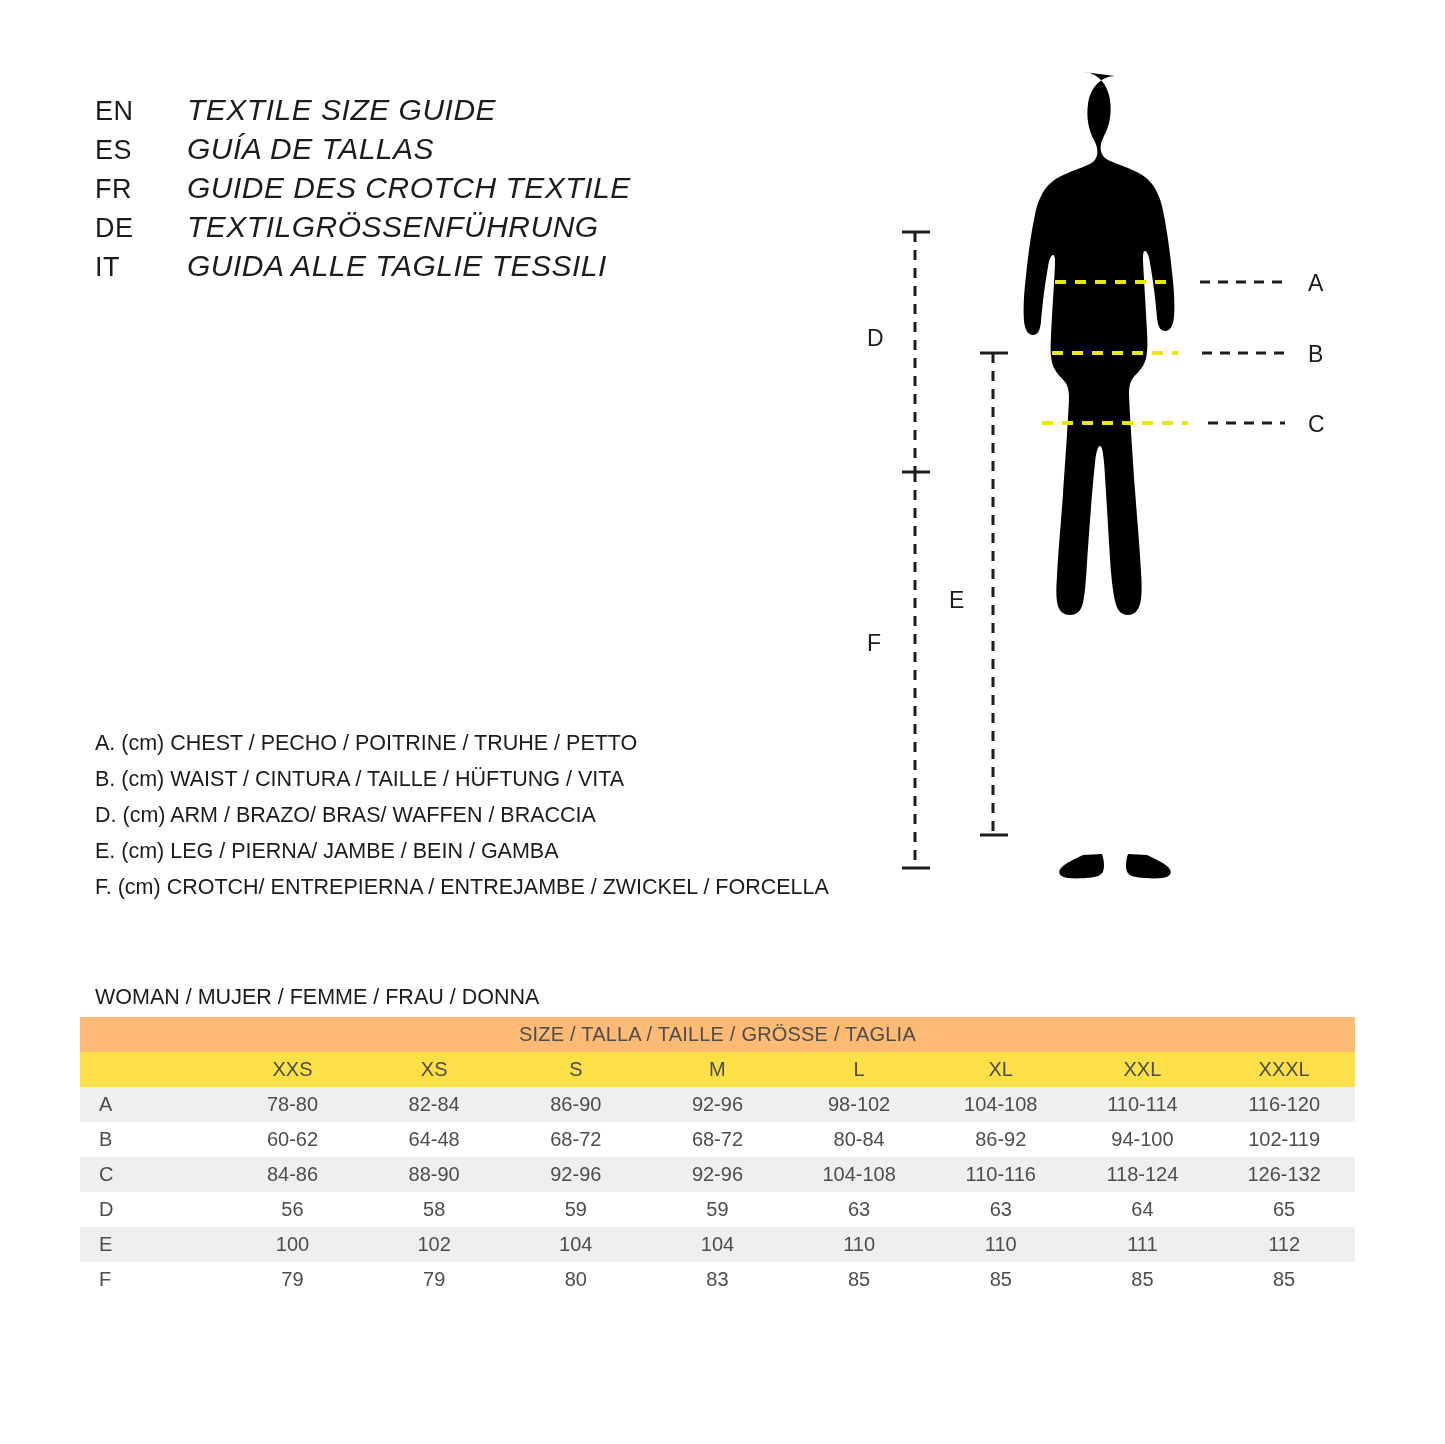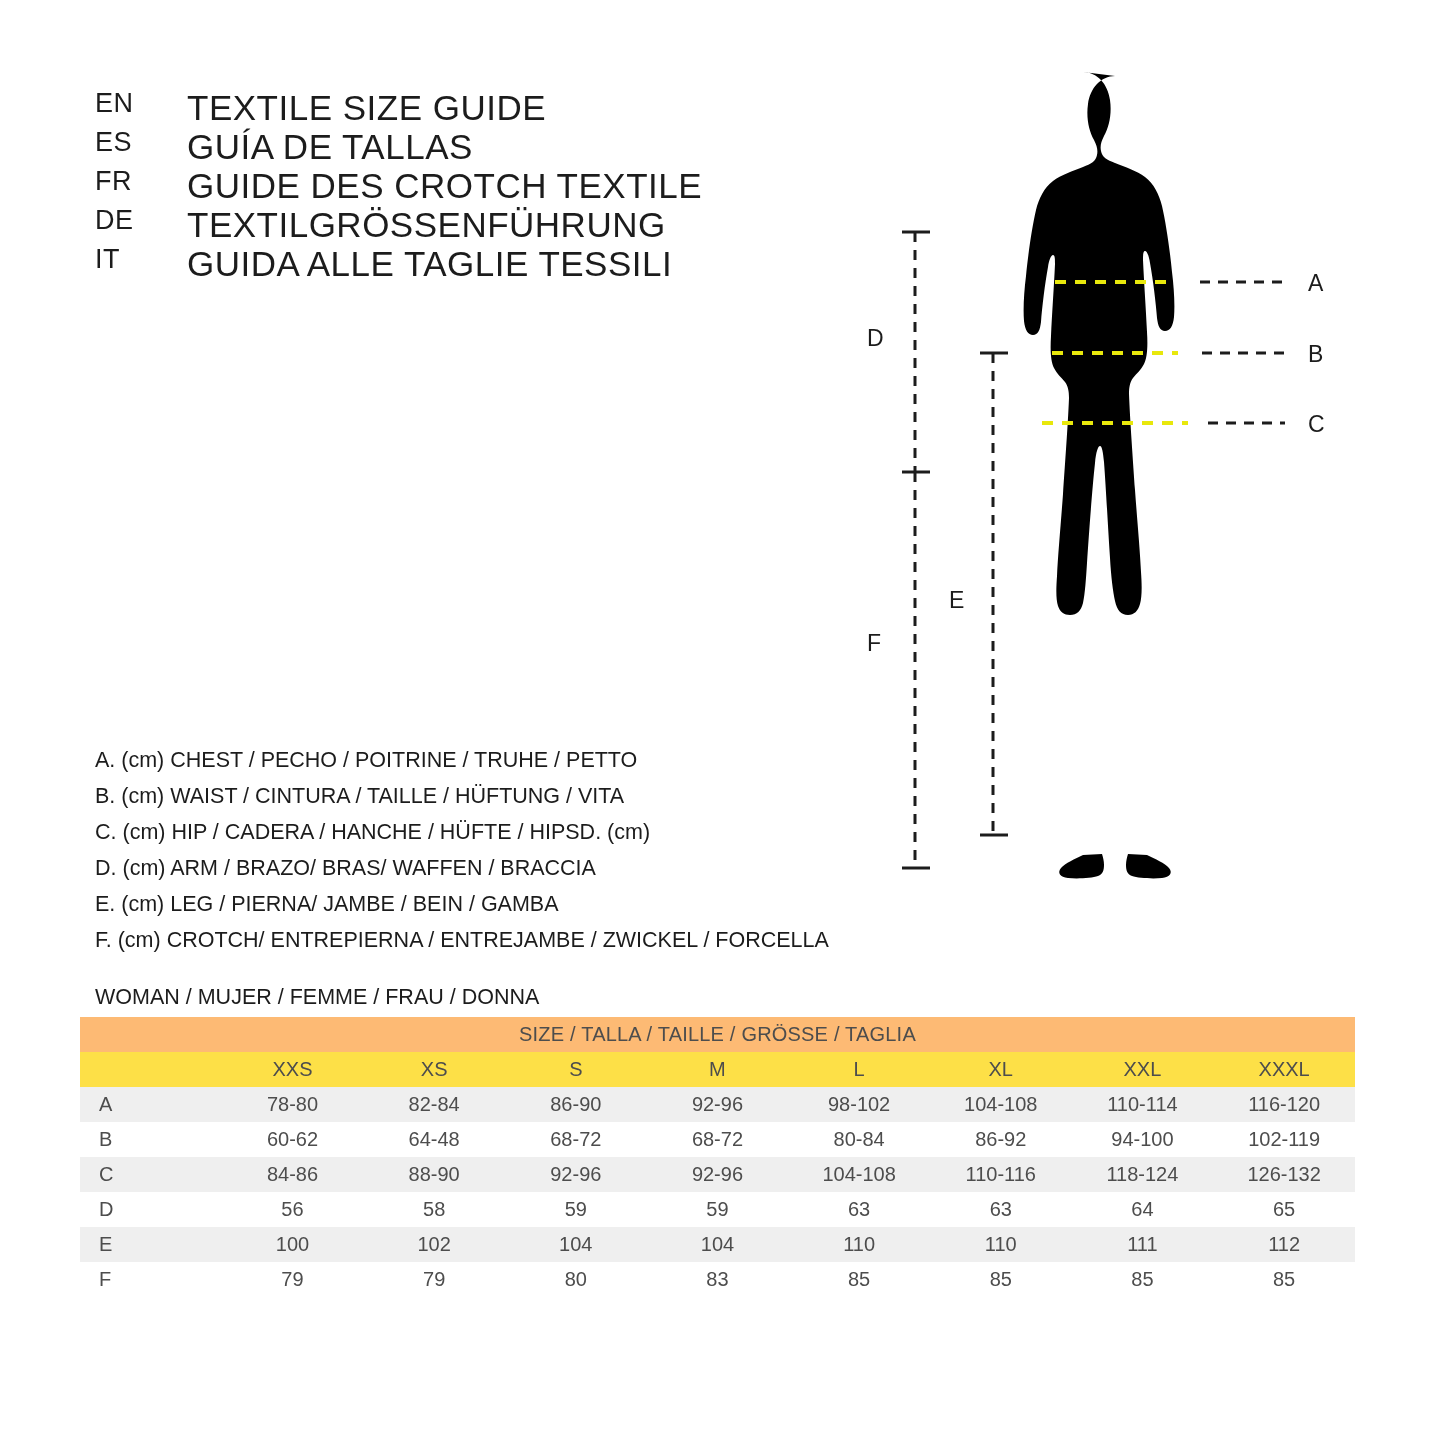--- a/index.html
+++ b/index.html
@@ -18,41 +18,42 @@
 
   
   .titles {
     position: absolute;
     left: 95px;
     top: 88px;
     width: 700px;
   }
   .title-row {
     display: flex;
-    align-items: flex-start;
+    align-items: flex-end;
     height: 39px;
   }
   .title-lang {
     width: 92px;
     font-size: 27px;
     letter-spacing: 0.5px;
     color: #1c1c1c;
   }
   .title-text {
-    font-size: 35px;
+    font-size: 30px;
     letter-spacing: 0.5px;
     color: #1c1c1c;
     white-space: nowrap;
+    font-style: italic;
   }
 
   
   .legend {
     position: absolute;
     left: 95px;
-    top: 742px;
+    top: 725px;
     width: 820px;
   }
   .legend-line {
     font-size: 21.5px;
     line-height: 36px;
     color: #1c1c1c;
     white-space: nowrap;
   }
 
   .group-label {
@@ -248,21 +249,20 @@
   <span class="marker-letter" style="left:478px; top:281px;">B</span>
   <span class="marker-letter" style="left:478px; top:351px;">C</span>
   <span class="marker-letter" style="left:37px; top:265px;">D</span>
   <span class="marker-letter" style="left:119px; top:527px;">E</span>
   <span class="marker-letter" style="left:37px; top:570px;">F</span>
 </div>
 
 <div class="legend">
   <div class="legend-line">A. (cm) CHEST / PECHO / POITRINE / TRUHE / PETTO</div>
   <div class="legend-line">B. (cm) WAIST / CINTURA / TAILLE / HÜFTUNG / VITA</div>
-  <div class="legend-line">C. (cm) HIP / CADERA / HANCHE / HÜFTE / HIPSD. (cm)</div>
   <div class="legend-line">D. (cm) ARM / BRAZO/ BRAS/ WAFFEN / BRACCIA</div>
   <div class="legend-line">E. (cm) LEG / PIERNA/ JAMBE / BEIN / GAMBA</div>
   <div class="legend-line">F. (cm) CROTCH/ ENTREPIERNA / ENTREJAMBE / ZWICKEL / FORCELLA</div>
 </div>
 
 <div class="group-label">WOMAN / MUJER / FEMME / FRAU / DONNA</div>
 
 <div class="table-wrap">
   <table class="size-table">
     <tbody>

